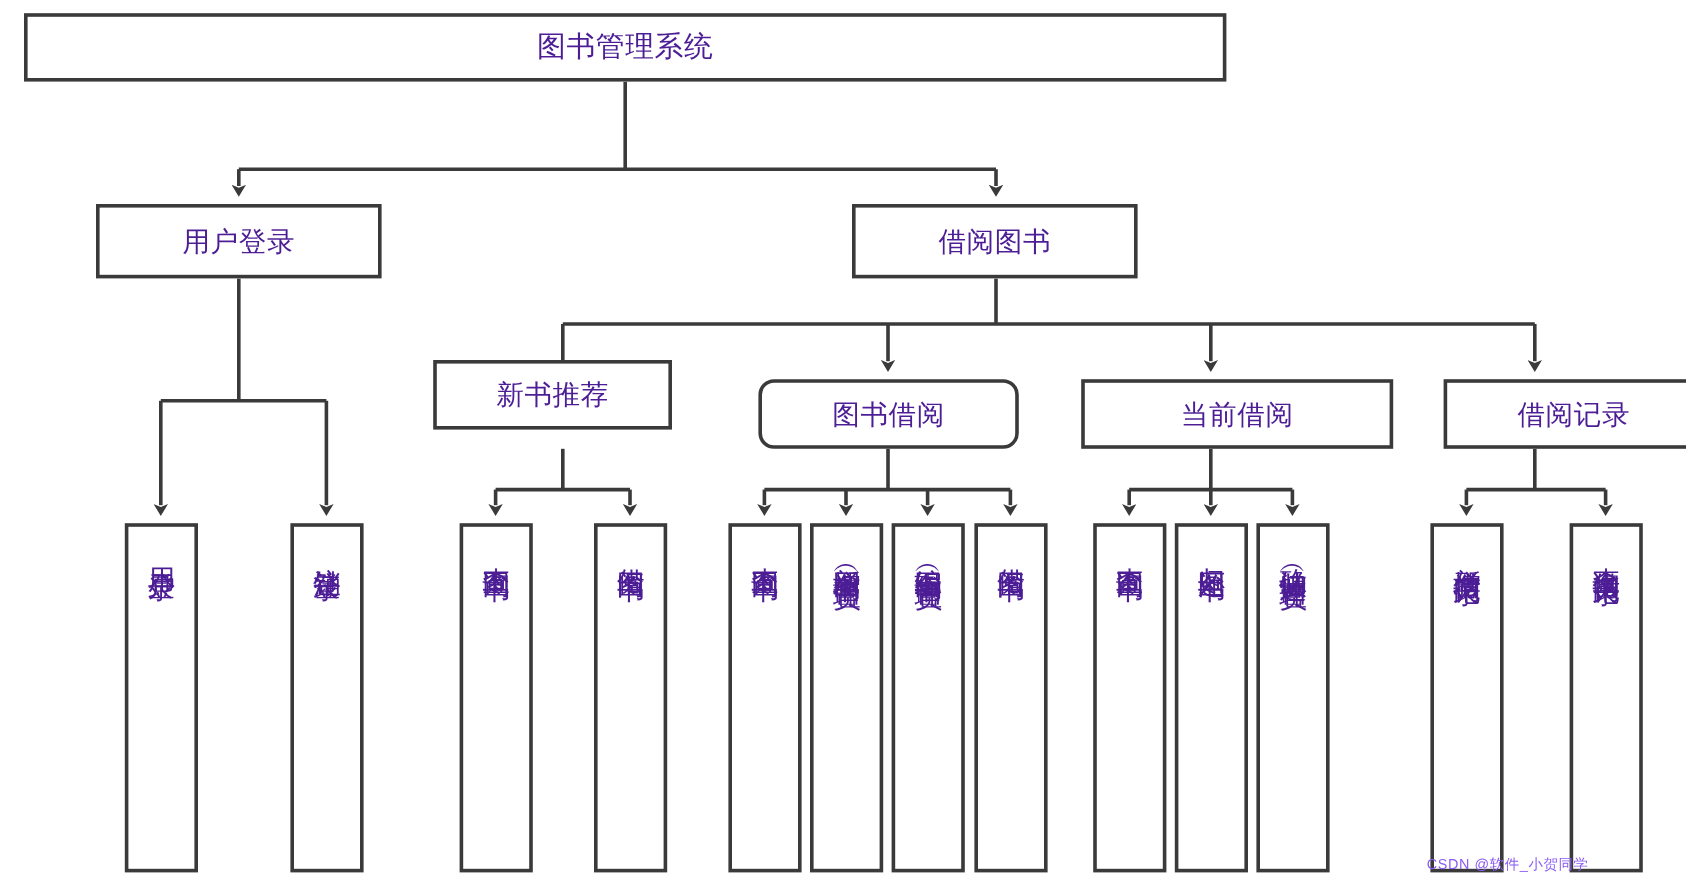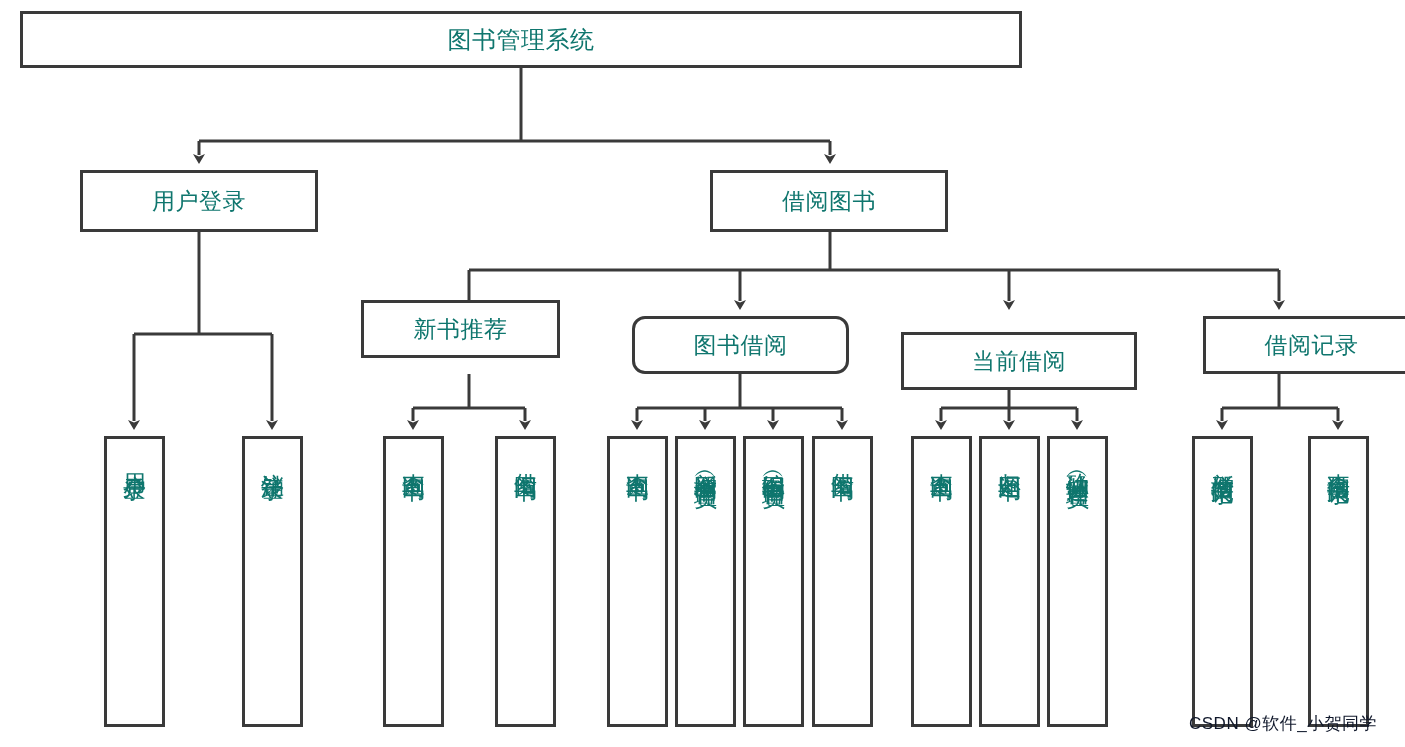--- a/index.html
+++ b/index.html
@@ -26,21 +26,21 @@
     pointer-events: none;
   }
   .node {
     position: absolute;
     box-sizing: border-box;
     background: #ffffff;
     border: 3px solid #3a3a3a;
     display: flex;
     align-items: center;
     justify-content: center;
-    color: #0f766e;
+    color: #4c1d95;
     z-index: 2;
   }
   .node .label {
     display: block;
     text-align: center;
     line-height: 1.06;
     letter-spacing: 0.5px;
   }
   
   .node.h .label {
@@ -60,22 +60,22 @@
     text-orientation: upright;
     font-size: 23px;
     line-height: 1.18;
     letter-spacing: 2px;
     white-space: nowrap;
   }
   .watermark {
     position: absolute;
     left: 1189px;
     top: 712px;
-    font-size: 17px;
-    color: #0f172a;
+    font-size: 12px;
+    color: #8b5cf6;
     letter-spacing: 0.5px;
     white-space: nowrap;
     z-index: 5;
   }
 </style>
 </head>
 <body>
 
 <div id="canvas">
 
@@ -140,21 +140,21 @@
   <div class="node h" style="left:710px; top:170px; width:238px; height:62px;">
     <span class="label">借阅图书</span>
   </div>
 
   <div class="node h" style="left:361px; top:300px; width:199px; height:58px;">
     <span class="label">新书推荐</span>
   </div>
   <div class="node h" style="left:632px; top:316px; width:217px; height:58px;border-radius:13px;">
     <span class="label">图书借阅</span>
   </div>
-  <div class="node h" style="left:901px; top:316px; width:236px; height:58px;margin-top:16px;">
+  <div class="node h" style="left:901px; top:316px; width:260px; height:58px;">
     <span class="label">当前借阅</span>
   </div>
   <div class="node h" style="left:1170px; top:316px; width:217px; height:58px;margin-left:33px;">
     <span class="label">借阅记录</span>
   </div>
 
   <div class="node v" style="left:104px; top:436px; width:61px; height:291px;">
     <span class="label">用户登录</span>
   </div>
   <div class="node v" style="left:242px; top:436px; width:61px; height:291px;">

